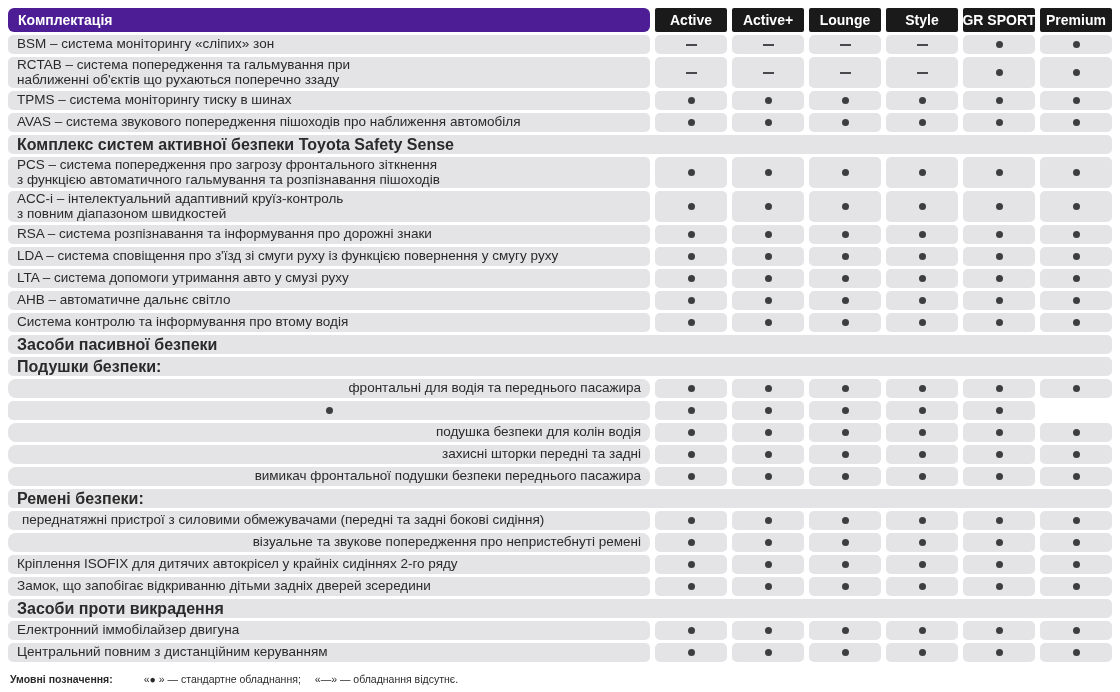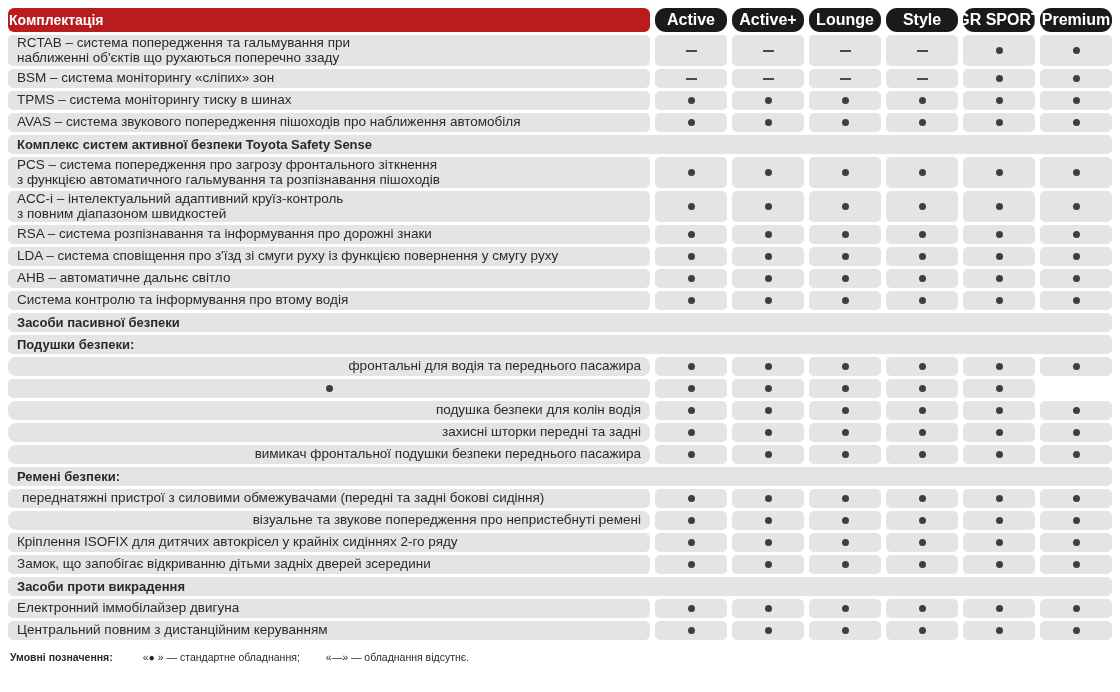--- a/index.html
+++ b/index.html
@@ -15,30 +15,30 @@
     display:grid;
     grid-template-columns: 1fr repeat(6, 72px);
     column-gap:5px;
     margin-bottom:3px;
     align-items:stretch;
   }
 
   
   .header-row { margin-bottom:3px; }
   .header-label {
-    background:#b91c1c; color:#ffffff;
+    background:#4c1d95; color:#ffffff;
     font-weight:bold; font-size:14px;
     border-radius:6px; min-height:24px;
     display:flex; align-items:center;
-    padding:0 1px;
+    padding:0 10px;
   }
   .pill {
     background:#1a1a1a; color:#ffffff;
-    font-weight:bold; font-size:16px;
-    border-radius:11px; min-height:24px;
+    font-weight:bold; font-size:14px;
+    border-radius:2px; min-height:24px;
     display:flex; align-items:center; justify-content:center;
     white-space:nowrap;
   }
 
   
   .cell {
     background:#e4e4e6;
     border-radius:5px;
     display:flex; align-items:center;
     min-height:19px;
@@ -53,50 +53,71 @@
   .label-cell.right { justify-content:flex-end; text-align:right;border-radius:8px; }
   .label-cell.indent { padding-left:14px; }
   .value-cell { justify-content:center; }
 
   .section-row {
     background:#e4e4e6;
     border-radius:5px;
     min-height:19px;
     display:flex; align-items:center;
     padding:0 9px;
-    font-size:13px; font-weight:bold;
+    font-size:16px; font-weight:bold;
     margin-bottom:3px;
   }
 
   .dot { width:7px; height:7px; border-radius:50%; background:#3d3e40; }
   .dash { width:11px; height:2px; background:#47494d; }
 
   
   .legend {
     margin-top:11px;
     padding-left:2px;
     font-size:10.5px;
     color:#2a2a2a;
     display:flex; align-items:center;
   }
-  .legend-title { font-weight:bold; margin-right:18px; }
-  .legend-item { margin-right:14px;margin-left:12px; }
+  .legend-title { font-weight:bold; margin-right:31px; }
+  .legend-item { margin-right:14px; }
 </style>
 </head>
 <body>
 
 <div class="page">
 
   <div class="grid-row header-row">
     <div class="header-label">Комплектація</div>
     <div id="header-pills" style="display:contents"><div class="pill">Active</div><div class="pill">Active+</div><div class="pill">Lounge</div><div class="pill">Style</div><div class="pill">GR SPORT</div><div class="pill">Premium</div></div>
   </div>
 
   <div id="table-body">
       <div class="grid-row">
+        <div class="cell label-cell">BSM – система моніторингу «сліпих» зон</div>
+        <div class="cell value-cell">
+          <span class="dash"></span>
+        </div>
+        <div class="cell value-cell">
+          <span class="dash"></span>
+        </div>
+        <div class="cell value-cell">
+          <span class="dash"></span>
+        </div>
+        <div class="cell value-cell">
+          <span class="dash"></span>
+        </div>
+        <div class="cell value-cell">
+          <span class="dot"></span>
+        </div>
+        <div class="cell value-cell">
+          <span class="dot"></span>
+        </div>
+      </div>
+      <div class="grid-row">
         <div class="cell label-cell">RCTAB – система попередження та гальмування при
 наближенні об'єктів що рухаються поперечно ззаду</div>
         <div class="cell value-cell">
           <span class="dash"></span>
         </div>
         <div class="cell value-cell">
           <span class="dash"></span>
         </div>
         <div class="cell value-cell">
           <span class="dash"></span>
@@ -105,41 +126,20 @@
           <span class="dash"></span>
         </div>
         <div class="cell value-cell">
           <span class="dot"></span>
         </div>
         <div class="cell value-cell">
           <span class="dot"></span>
         </div>
       </div>
       <div class="grid-row">
-        <div class="cell label-cell">BSM – система моніторингу «сліпих» зон</div>
-        <div class="cell value-cell">
-          <span class="dash"></span>
-        </div>
-        <div class="cell value-cell">
-          <span class="dash"></span>
-        </div>
-        <div class="cell value-cell">
-          <span class="dash"></span>
-        </div>
-        <div class="cell value-cell">
-          <span class="dash"></span>
-        </div>
-        <div class="cell value-cell">
-          <span class="dot"></span>
-        </div>
-        <div class="cell value-cell">
-          <span class="dot"></span>
-        </div>
-      </div>
-      <div class="grid-row">
         <div class="cell label-cell">TPMS – система моніторингу тиску в шинах</div>
         <div class="cell value-cell">
           <span class="dot"></span>
         </div>
         <div class="cell value-cell">
           <span class="dot"></span>
         </div>
         <div class="cell value-cell">
           <span class="dot"></span>
         </div>
@@ -235,20 +235,41 @@
         </div>
         <div class="cell value-cell">
           <span class="dot"></span>
         </div>
         <div class="cell value-cell">
           <span class="dot"></span>
         </div>
       </div>
       <div class="grid-row">
         <div class="cell label-cell">LDA – система сповіщення про з'їзд зі смуги руху із функцією повернення у смугу руху</div>
+        <div class="cell value-cell">
+          <span class="dot"></span>
+        </div>
+        <div class="cell value-cell">
+          <span class="dot"></span>
+        </div>
+        <div class="cell value-cell">
+          <span class="dot"></span>
+        </div>
+        <div class="cell value-cell">
+          <span class="dot"></span>
+        </div>
+        <div class="cell value-cell">
+          <span class="dot"></span>
+        </div>
+        <div class="cell value-cell">
+          <span class="dot"></span>
+        </div>
+      </div>
+      <div class="grid-row">
+        <div class="cell label-cell">LTA – система допомоги утримання авто у смузі руху</div>
         <div class="cell value-cell">
           <span class="dot"></span>
         </div>
         <div class="cell value-cell">
           <span class="dot"></span>
         </div>
         <div class="cell value-cell">
           <span class="dot"></span>
         </div>
         <div class="cell value-cell">

